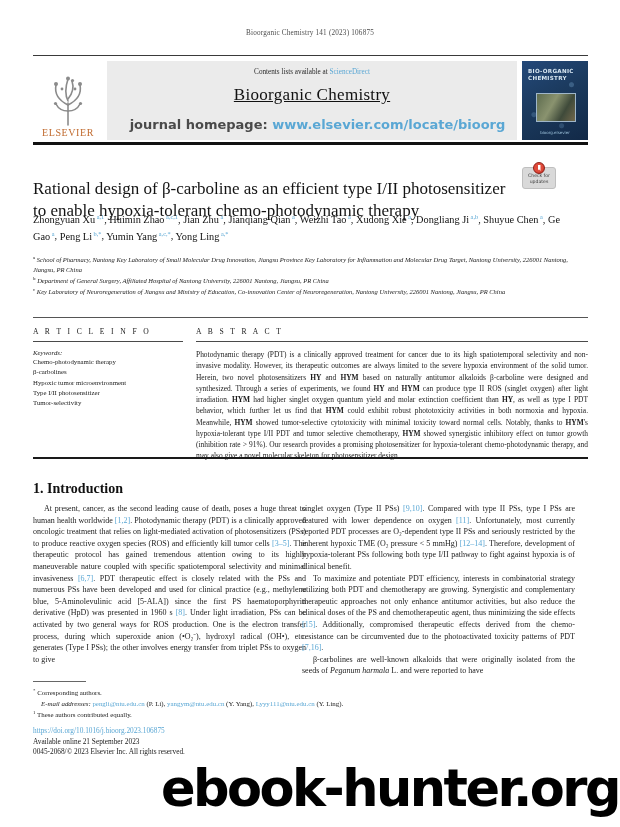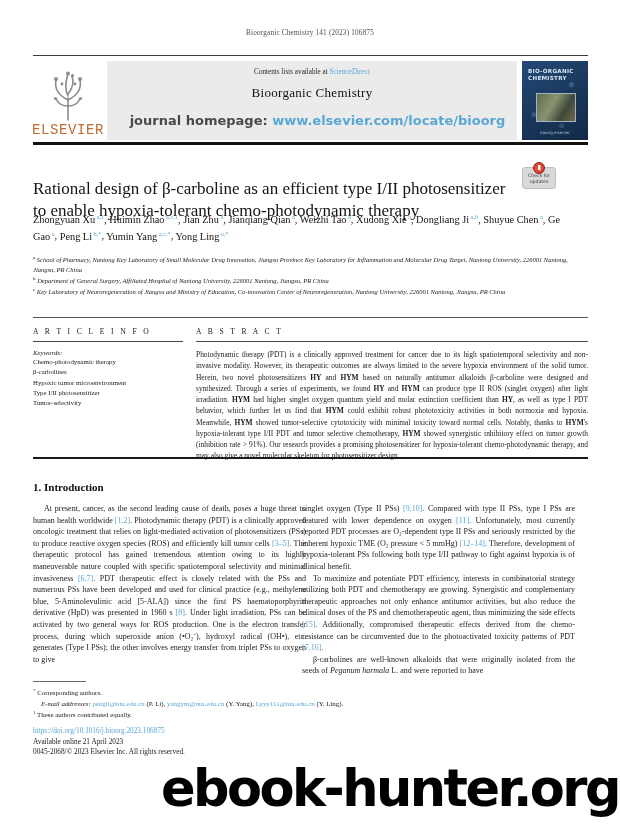--- a/index.html
+++ b/index.html
@@ -6,24 +6,24 @@
   .page{position:relative;width:620px;height:827px;background:#ffffff;margin:0 auto;
         font-family:"Liberation Serif",serif;color:#1c1c1c;overflow:hidden;}
   .abs{position:absolute;}
   .lnk{color:#5aa7d4;text-decoration:none;cursor:pointer;}
   
   .top-cite{top:29px;left:0;width:100%;text-align:center;font-size:7.2px;color:#4c4c4c;letter-spacing:.2px;}
   .rule-top{top:55px;left:33px;width:555px;height:1px;background:#3a3a3a;}
   .banner{top:61px;left:33px;width:555px;height:79px;display:flex;align-items:stretch;}
   .logo-box{width:70px;display:flex;flex-direction:column;align-items:center;justify-content:flex-end;padding-bottom:2px;}
   .logo-tree{width:44px;height:52px;}
-  .logo-word{font-size:14px;color:#c06a2e;letter-spacing:.6px;font-family:Liberation Mono, monospace;font-weight:400;}
+  .logo-word{font-size:10px;color:#c06a2e;letter-spacing:.6px;font-family:Liberation Serif, serif;font-weight:400;}
   .banner-mid{flex:1;background:#ebebeb;text-align:center;padding-top:7px;margin-left:4px;}
   .contents-line{font-size:7.2px;color:#2a2a2a;}
-  .journal-title{font-size:13px;color:#111;margin-top:9px;letter-spacing:.3px;}
+  .journal-title{font-size:17px;color:#111;margin-top:9px;letter-spacing:.3px;text-decoration:underline;}
   .homepage-line{margin-top:12px;font-size:13px;font-family:"DejaVu Sans",sans-serif;font-weight:bold;color:#4a4a4a;margin-left:11px;}
   .cover{width:66px;margin-left:5px;background:linear-gradient(150deg,#24497a 0%,#1b3a5e 45%,#122947 100%);
          position:relative;overflow:hidden;}
   .cover-deco{position:absolute;inset:0;background:
       radial-gradient(circle at 18% 68%, rgba(130,180,220,.25) 0 2px, transparent 3px),
       radial-gradient(circle at 75% 30%, rgba(130,180,220,.3) 0 2px, transparent 3px),
       radial-gradient(circle at 60% 82%, rgba(130,180,220,.22) 0 2px, transparent 3px),
       radial-gradient(circle at 30% 20%, rgba(130,180,220,.2) 0 2px, transparent 3px);}
   .cover-title{position:relative;font-family:"DejaVu Sans",sans-serif;font-weight:bold;color:#d8e7f2;
                font-size:5.6px;letter-spacing:.3px;text-align:left;padding:7px 0 0 6px;line-height:1.25;}
@@ -51,21 +51,21 @@
   .rule-hair{top:317px;left:33px;width:555px;height:1px;background:#555;}
   
   .info-grid{top:327px;left:33px;width:555px;display:grid;grid-template-columns:163px 1fr;column-gap:0;}
   .sec-head{font-size:7.6px;letter-spacing:2.4px;color:#1a1a1a;}
   .sec-rule{height:1px;background:#4a4a4a;margin:5px 0 7px 0;}
   .kw-label{font-size:6.8px;font-style:italic;color:#222;}
   .kw-list{list-style:none;margin:1px 0 0 0;padding:0;font-size:6.8px;line-height:1.52;color:#222;}
   .abstract-body{font-size:7.45px;line-height:1.51;text-align:justify;color:#1b1b1b;}
   .rule-mid{top:457px;left:33px;width:555px;height:1.6px;background:#1a1a1a;}
   
-  .intro-head{top:481px;left:33px;font-size:11px;font-weight:bold;color:#111;}
+  .intro-head{top:481px;left:33px;font-size:14px;font-weight:bold;color:#111;}
   .col{position:absolute;width:273px;font-size:8px;line-height:1.45;text-align:justify;color:#1b1b1b;}
   .col p{margin:0;}
   .col p.ind{text-indent:11px;}
   .col1{top:503px;left:33px;}
   .col2{top:503px;left:302px;}
   
   .fn-rule{top:681px;left:33px;width:53px;height:1px;background:#666;}
   .footnotes{top:687px;left:33px;width:555px;font-size:6.9px;line-height:1.5;color:#222;}
   .footnotes sup{font-size:4.8px;}
   .fn-indent{padding-left:8px;}
@@ -177,19 +177,19 @@
 
   <div class="abs fn-rule"></div>
   <div class="abs footnotes">
     <div><sup>*</sup><span> Corresponding authors.</span></div>
     <div class="fn-indent"><span style="font-style: italic;">E-mail addresses: </span><span class="lnk">pengli@ntu.edu.cn</span><span> (P. Li), </span><span class="lnk">yangym@ntu.edu.cn</span><span> (Y. Yang), </span><span class="lnk">Lyyy111@ntu.edu.cn</span><span> (Y. Ling).</span></div>
     <div><sup>1</sup><span> These authors contributed equally.</span></div>
   </div>
 
   <div class="abs footer">
     <div class="lnk">https://doi.org/10.1016/j.bioorg.2023.106875</div>
-    <div>Available online 21 April 2023</div>
+    <div>Available online 21 September 2023</div>
     <div>0045-2068/© 2023 Elsevier Inc. All rights reserved.</div>
   </div>
 
   <div class="abs watermark">ebook-hunter.org</div>
 
 </div>
 
 </body></html>

